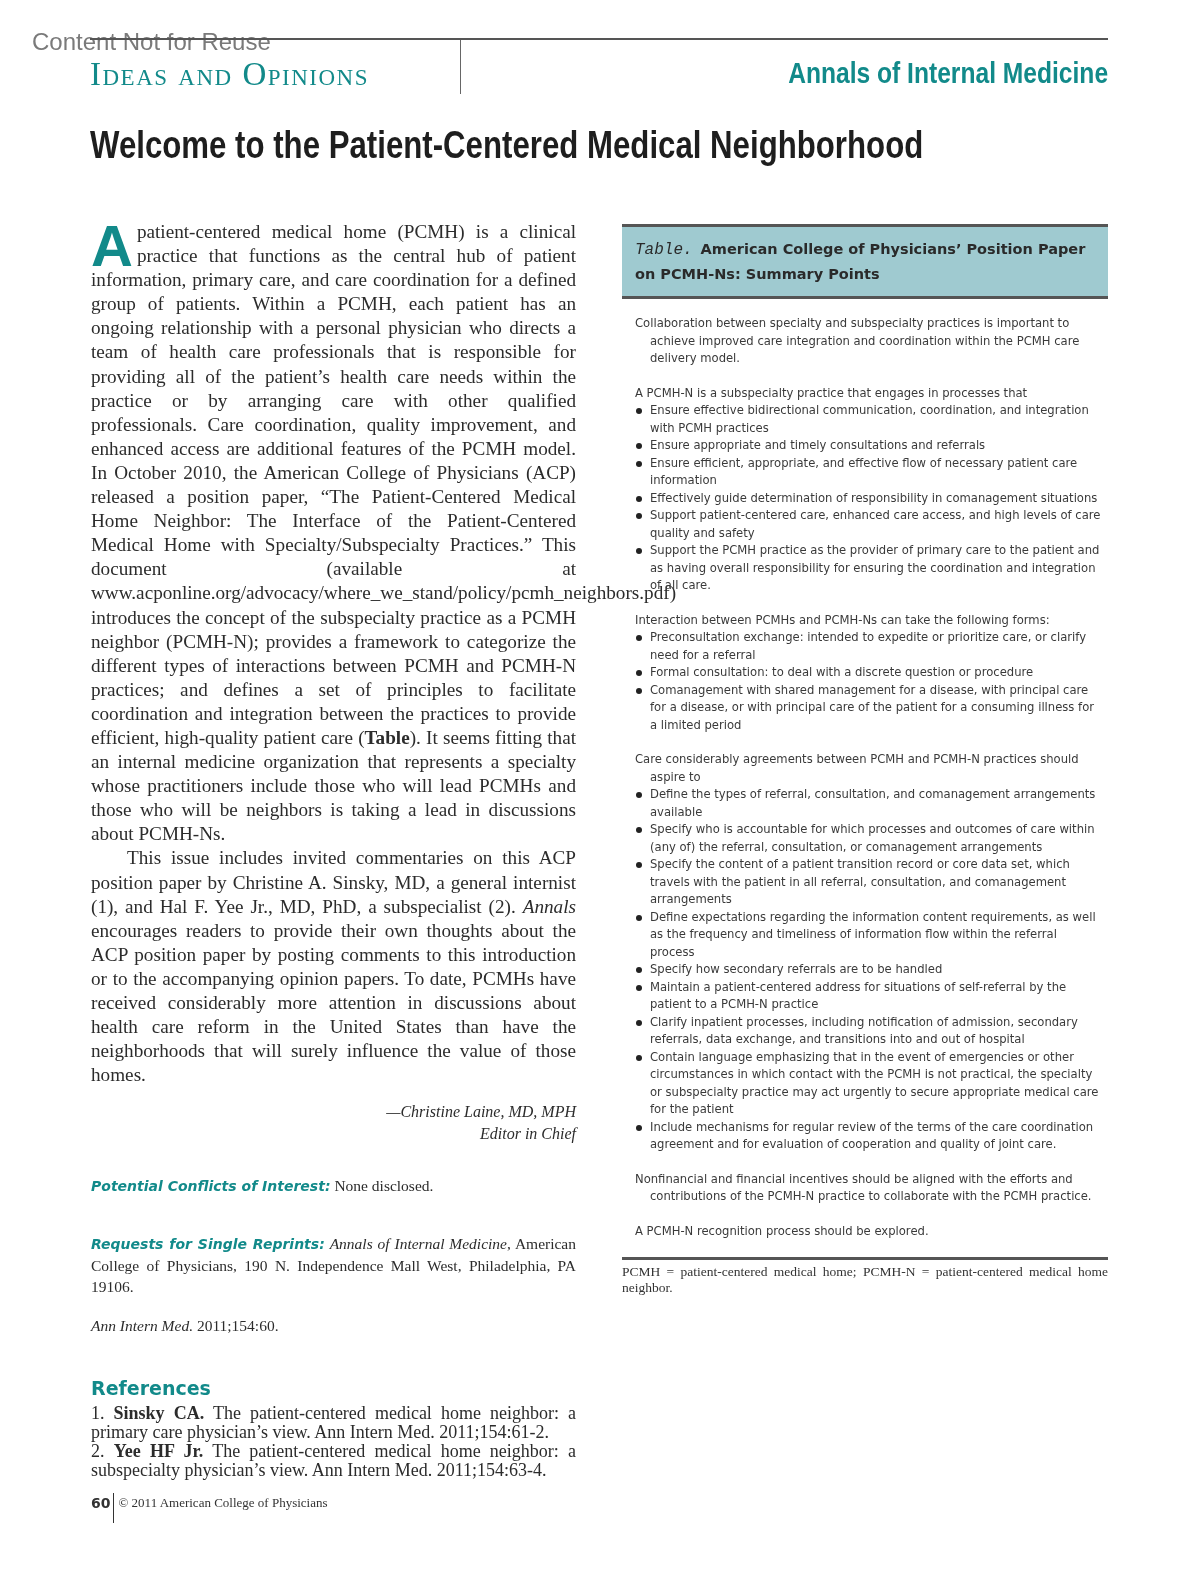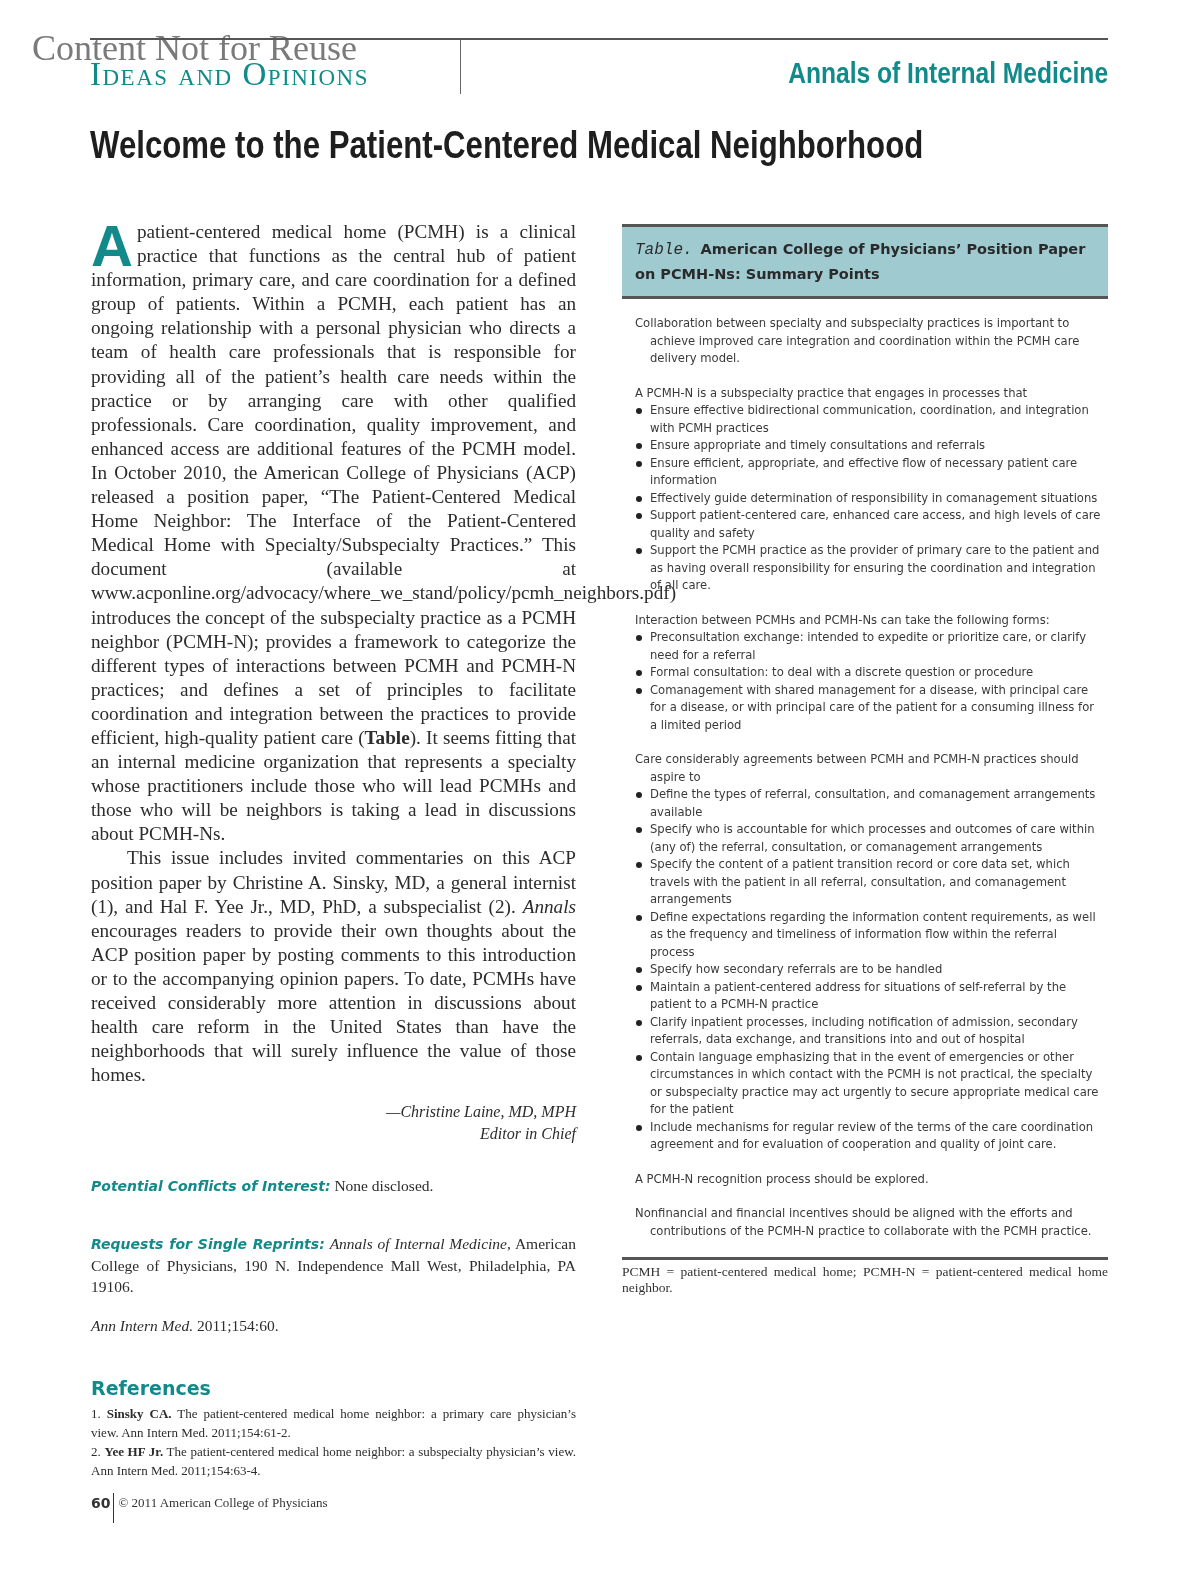--- a/index.html
+++ b/index.html
@@ -1,33 +1,33 @@
 <!DOCTYPE html>
 <html><head>
 <meta charset="utf-8">
 <style>
   html, body { margin: 0; padding: 0; background: #ffffff; }
   body { width: 1200px; height: 1571px; position: relative; overflow: hidden; color: #2a2a2a; }
   .abs { position: absolute; }
-  .watermark { left: 32px; top: 30px; font-family: Liberation Serif, serif; font-size: 36px; color: #7a7a7a; line-height: 1; white-space: nowrap; }
+  .watermark { left: 32px; top: 30px; font-family: Liberation Sans, sans-serif; font-size: 24px; color: #7a7a7a; line-height: 1; white-space: nowrap; }
   .top-rule { left: 90px; top: 38px; width: 1018px; height: 0; border-top: 2px solid #555; }
   .section-label { left: 90px; top: 58px; font-family: "Liberation Serif", serif; font-size: 33px; color: #128a8a; font-variant: small-caps; letter-spacing: 1.5px; line-height: 1; white-space: nowrap; }
   .v-rule { left: 460px; top: 40px; width: 0; height: 54px; border-left: 1.5px solid #666; }
   .journal-name { right: 92px; top: 58px; font-family: "Liberation Sans", sans-serif; font-size: 30px; font-weight: bold; color: #128a8a; transform: scaleX(0.82); transform-origin: right top; white-space: nowrap; line-height: 1; }
   .article-title { left: 90px; top: 124px; font-family: "Liberation Sans", sans-serif; font-size: 39px; font-weight: bold; color: #1e1e1e; transform: scaleX(0.8); transform-origin: left top; white-space: nowrap; line-height: 1.1; }
 
   .left-col { left: 91px; top: 220px; width: 485px; font-family: "Liberation Serif", serif; font-size: 19.2px; line-height: 24.1px; text-align: justify; color: #2c2c2c; }
   .left-col p { margin: 0; }
   .dropcap { float: left; font-family: "Liberation Sans", sans-serif; font-weight: bold; color: #128a8a; font-size: 58px; line-height: 44px; margin: 4px 4px 0 0; }
   .indent { text-indent: 36px; }
   .sig { text-align: right; font-style: italic; font-size: 16px; line-height: 22px; margin-top: 14px !important; }
   .meta { font-size: 15.5px; line-height: 21px; }
   .teal-label { font-family: "DejaVu Sans", sans-serif; color: #128a8a; font-weight: bold; font-size: 14px; font-style: italic; }
   .refs-heading { font-family: "DejaVu Sans", sans-serif; color: #128a8a; font-weight: bold; font-size: 19px; margin: 0 0 4px 0; }
-  .ref-item { font-size: 13px; line-height: 19px; text-align: justify; }
+  .ref-item { font-size: 18px; line-height: 19px; text-align: justify; }
   .footer { left: 91px; top: 1493px; font-family: "Liberation Serif", serif; font-size: 13px; color: #333; display: flex; align-items: center; }
   .page-num { font-family: "DejaVu Sans", sans-serif; font-weight: bold; font-size: 14px; padding-right: 3px; border-right: 1.5px solid #333; height: 30px; display:flex; align-items:flex-start; padding-top: 2px; box-sizing: border-box; }
   .copyright { padding-left: 4px; padding-bottom: 10px; text-align: right; }
 
   .table-box { left: 622px; top: 224px; width: 486px; }
   .table-head { background: #9fcad0; border-top: 3px solid #555; border-bottom: 3px solid #555; padding: 10px 12px 10px 13px; font-family: "DejaVu Sans", sans-serif; font-weight: bold; font-size: 14.5px; line-height: 24px; color: #2a2a2a; }
   .table-head .tlabel { font-family: Liberation Mono, monospace; font-style: italic; font-weight: normal; font-size: 16px; margin-right: 8px; }
   .table-body { padding: 16px 6px 0 13px; font-family: "DejaVu Sans", sans-serif; font-size: 11.6px; line-height: 17.5px; color: #3a3a3a; }
   .tgroup { margin-bottom: 17px; }
   .tlead { padding-left: 15px; text-indent: -15px; }
@@ -103,21 +103,21 @@
           <li>Specify the content of a patient transition record or core data set, which travels with the patient in all referral, consultation, and comanagement arrangements</li>
           <li>Define expectations regarding the information content requirements, as well as the frequency and timeliness of information flow within the referral process</li>
           <li>Specify how secondary referrals are to be handled</li>
           <li>Maintain a patient-centered address for situations of self-referral by the patient to a PCMH-N practice</li>
           <li>Clarify inpatient processes, including notification of admission, secondary referrals, data exchange, and transitions into and out of hospital</li>
           <li>Contain language emphasizing that in the event of emergencies or other circumstances in which contact with the PCMH is not practical, the specialty or subspecialty practice may act urgently to secure appropriate medical care for the patient</li>
           <li>Include mechanisms for regular review of the terms of the care coordination agreement and for evaluation of cooperation and quality of joint care.</li>
         </ul>
       </div>
       <div class="tgroup">
-        <div class="tlead">A PCMH-N recognition process should be explored.</div>
+        <div class="tlead">Nonfinancial and financial incentives should be aligned with the efforts and contributions of the PCMH-N practice to collaborate with the PCMH practice.</div>
       </div>
       <div class="tgroup">
-        <div class="tlead">Nonfinancial and financial incentives should be aligned with the efforts and contributions of the PCMH-N practice to collaborate with the PCMH practice.</div>
+        <div class="tlead">A PCMH-N recognition process should be explored.</div>
       </div>
     </div>
   <div class="table-foot-rule"></div>
   <div class="table-foot">PCMH = patient-centered medical home; PCMH-N = patient-centered medical home neighbor.</div>
 </div>
 
 </body></html>

